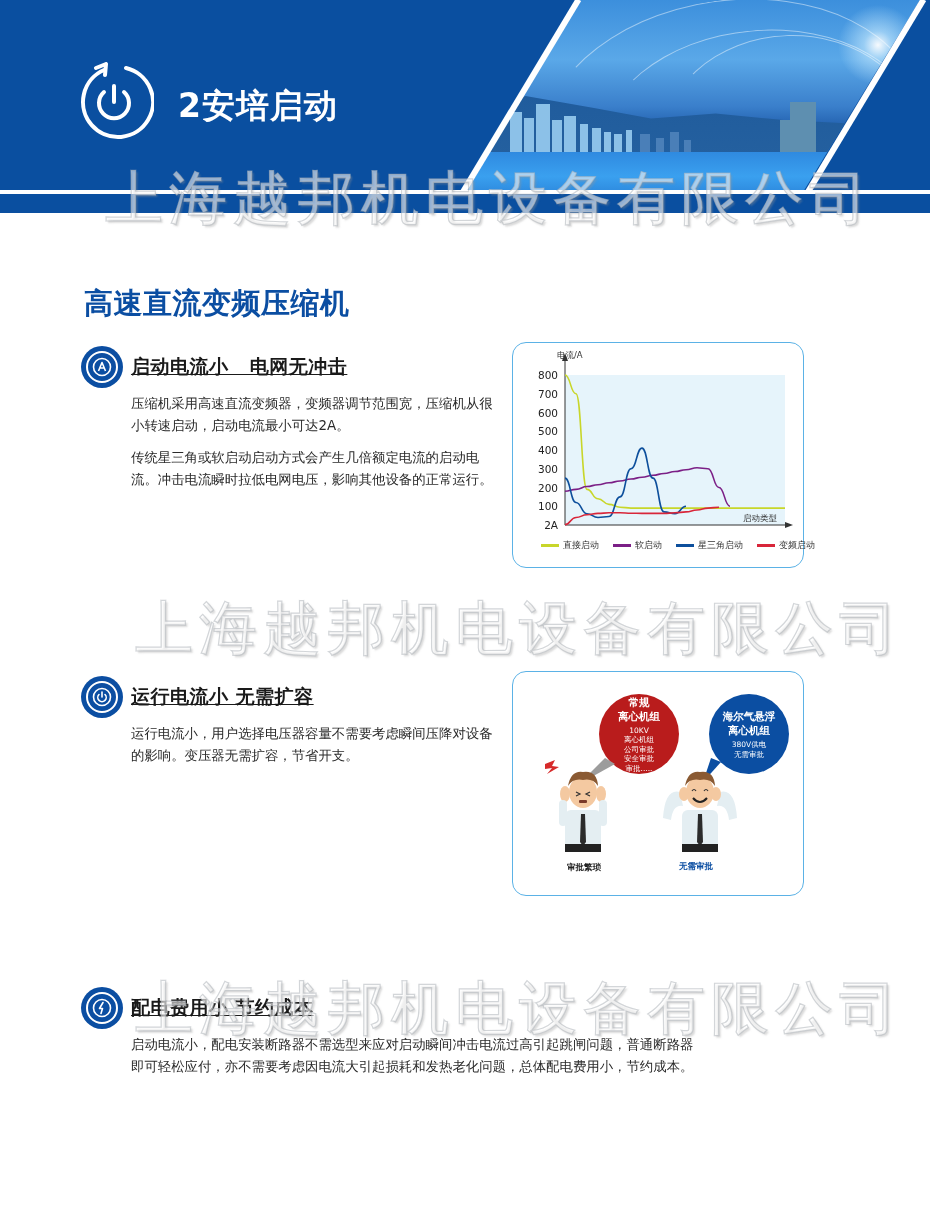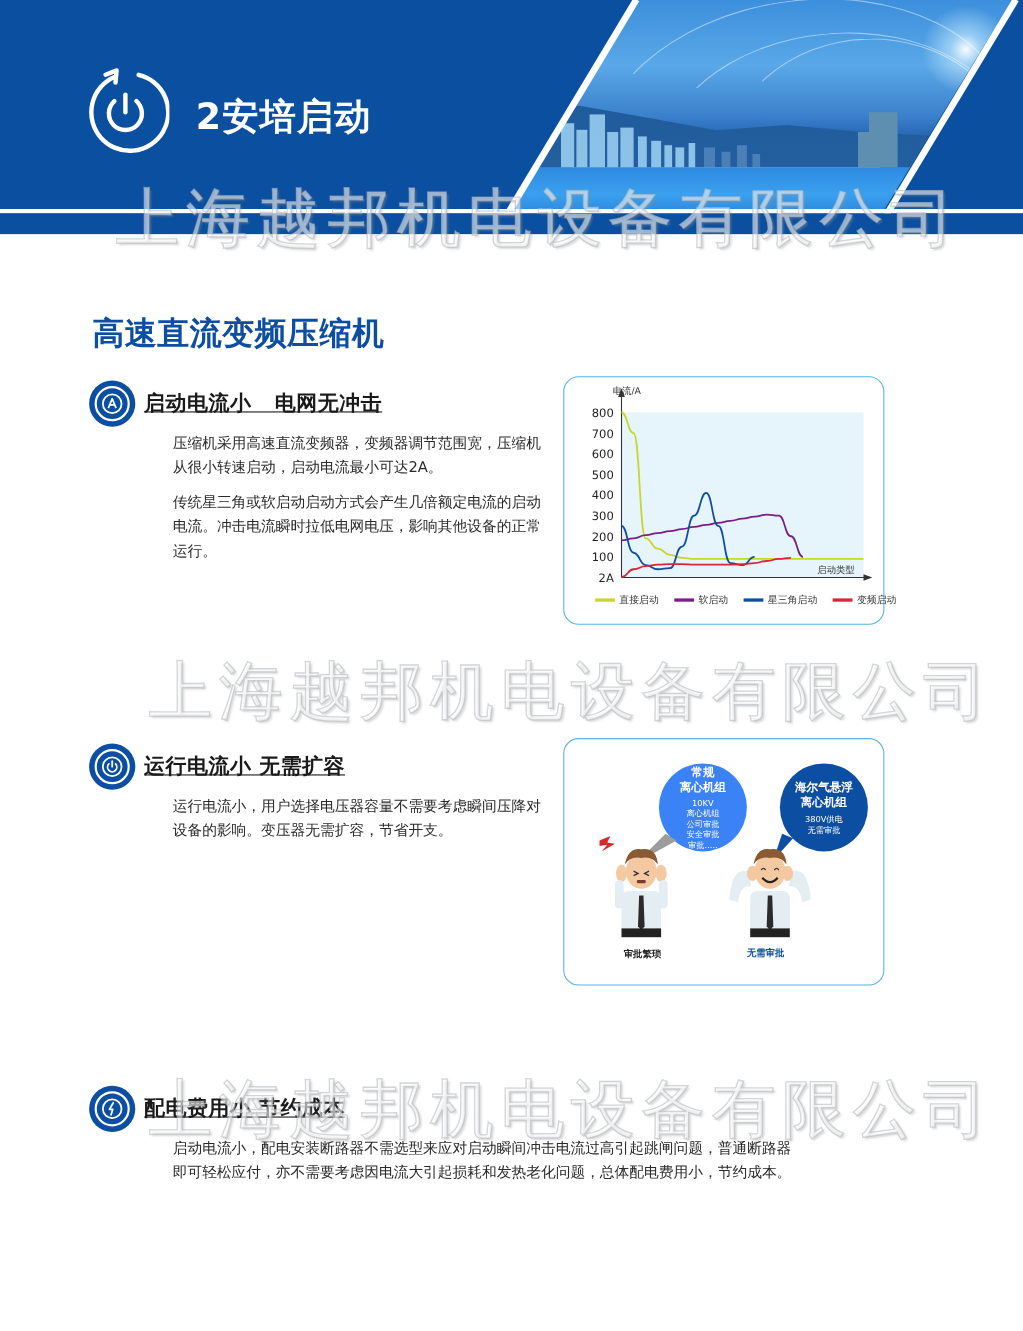--- a/index.html
+++ b/index.html
@@ -64,21 +64,21 @@
   .feature-badge::before {
     content: ""; position: absolute; left: 4px; top: 4px; right: 4px; bottom: 4px;
     border: 2px solid #ffffff; border-radius: 50%;
   }
   .feature-badge svg { position: absolute; left: 10px; top: 10px; width: 20px; height: 20px; }
   .feature-title {
     margin-left: 9px; font-size: 19px; font-weight: bold; color: #1a1a1a; letter-spacing: 0.5px;
     white-space: pre;
     text-decoration: underline;
   }
-  .feature-body { margin-left: 75px; margin-top: 6px; font-size: 13.4px; line-height: 22px; color: #2a2a2a; }
+  .feature-body { margin-left: 49px; margin-top: 6px; font-size: 13.4px; line-height: 22px; color: #2a2a2a; }
   .feature-body p { margin: 0 0 10px 0; }
 
   
   .card {
     position: absolute; left: 512px; width: 292px; background: #fff;
     border: 1.5px solid #5bb2e6; border-radius: 14px; box-sizing: border-box;
   }
   .chart-svg { position: absolute; left: 0; top: 0; }
   .legend { position: absolute; left: 28px; top: 196px; display: flex; gap: 14px; font-size: 9px; color: #333; }
   .legend-item { display: flex; align-items: center; gap: 4px; white-space: nowrap; justify-content: center; }
@@ -223,21 +223,21 @@
     </div>
     <div class="feature-title">运行电流小 无需扩容</div>
   </div>
   <div class="feature-body">
     <p>运行电流小，用户选择电压器容量不需要考虑瞬间压降对设备的影响。变压器无需扩容，节省开支。</p>
   </div>
 </div>
 
 <div class="card" style="top:671px;height:225px;">
 
-  <div class="bubble" style="left:86px;top:22px;width:80px;height:80px;background:#3b82f6;">
+  <div class="bubble" style="left:86px;top:22px;width:80px;height:80px;background:#b91c1c;">
     <div class="b-title">常规</div>
     <div class="b-title" style="margin-bottom:3px;">离心机组</div>
     <div class="b-line">10KV</div>
     <div class="b-line">离心机组</div>
     <div class="b-line">公司审批</div>
     <div class="b-line">安全审批</div>
     <div class="b-line">审批.....</div>
   </div>
   <svg style="position:absolute;left:62px;top:86px;" width="40" height="30">
       <polygon points="30,0 40,6 4,26" fill="#9c9c9c"></polygon>

